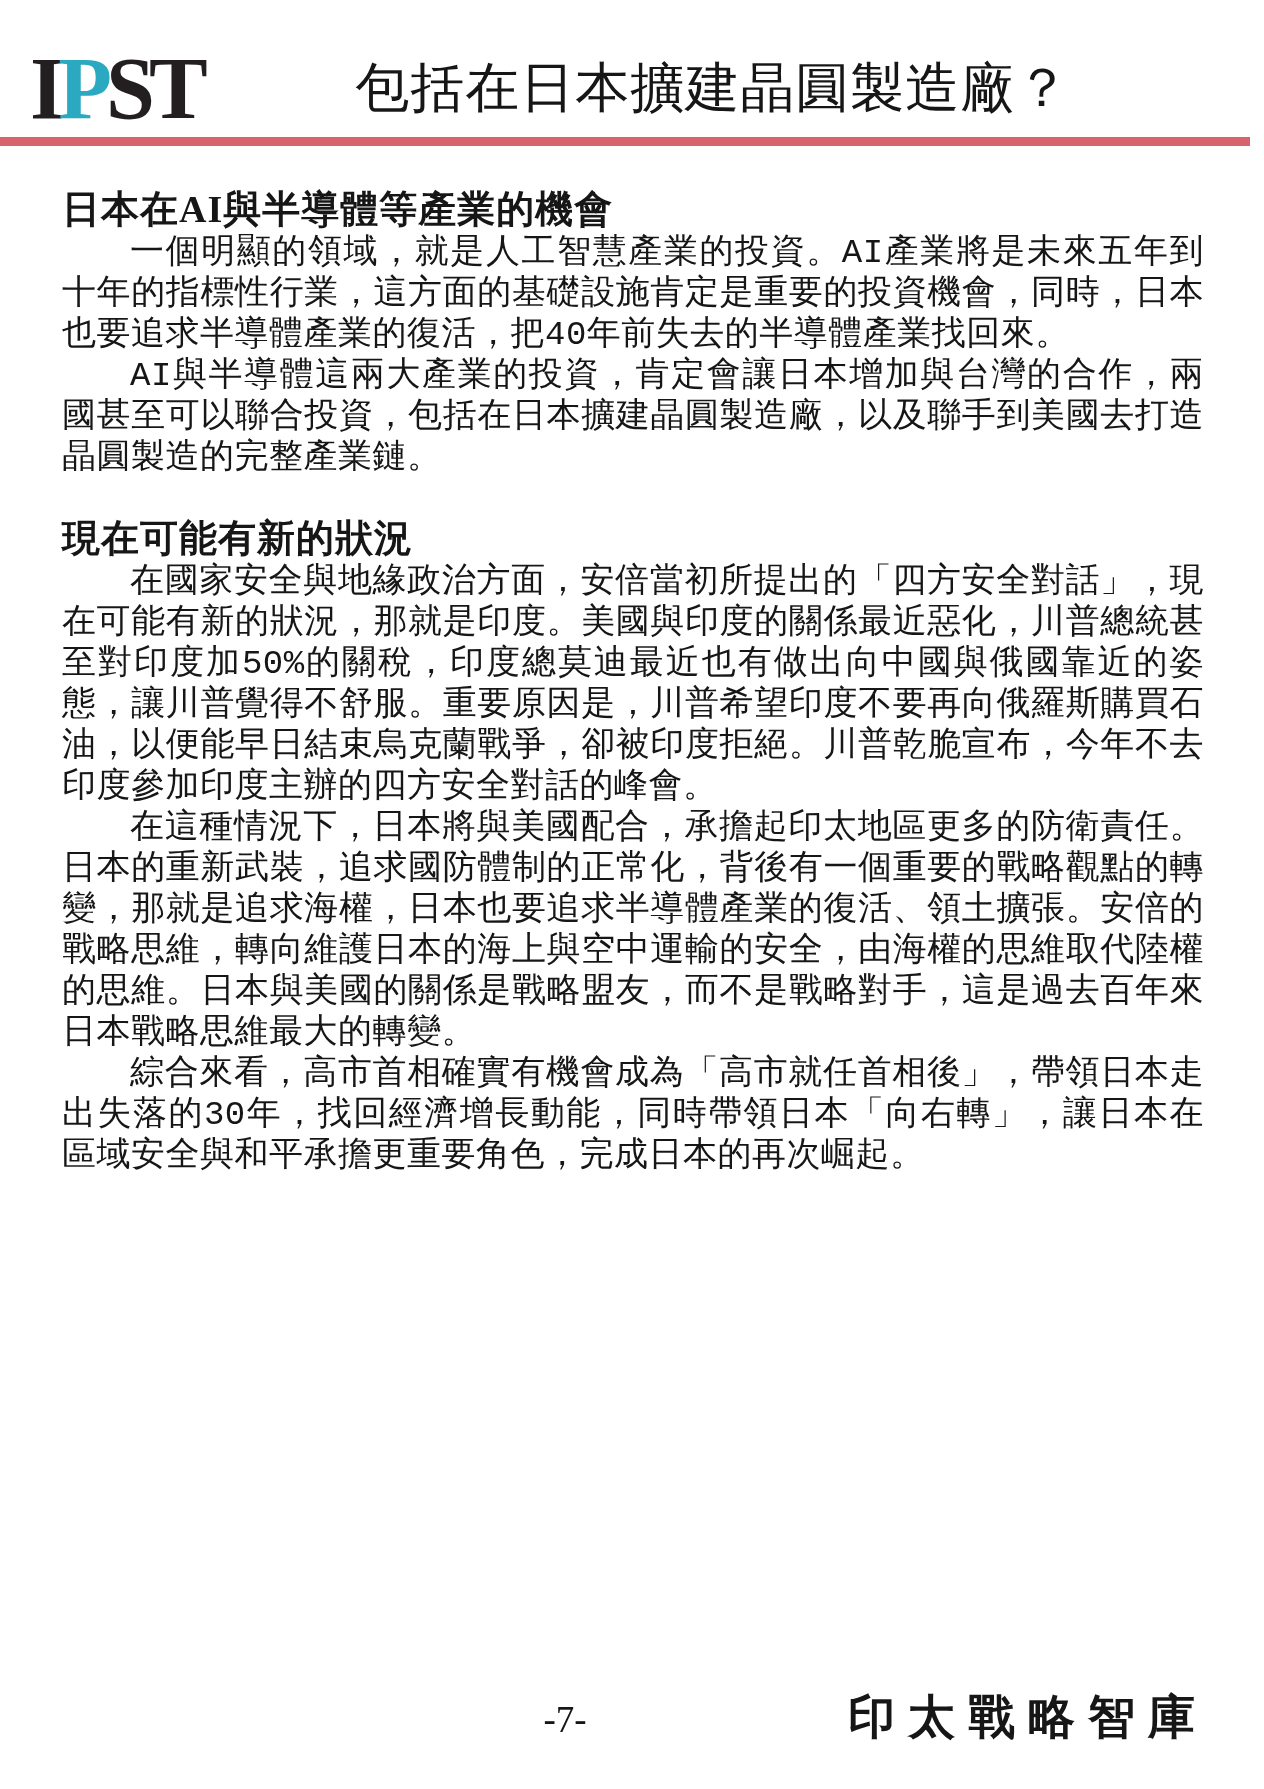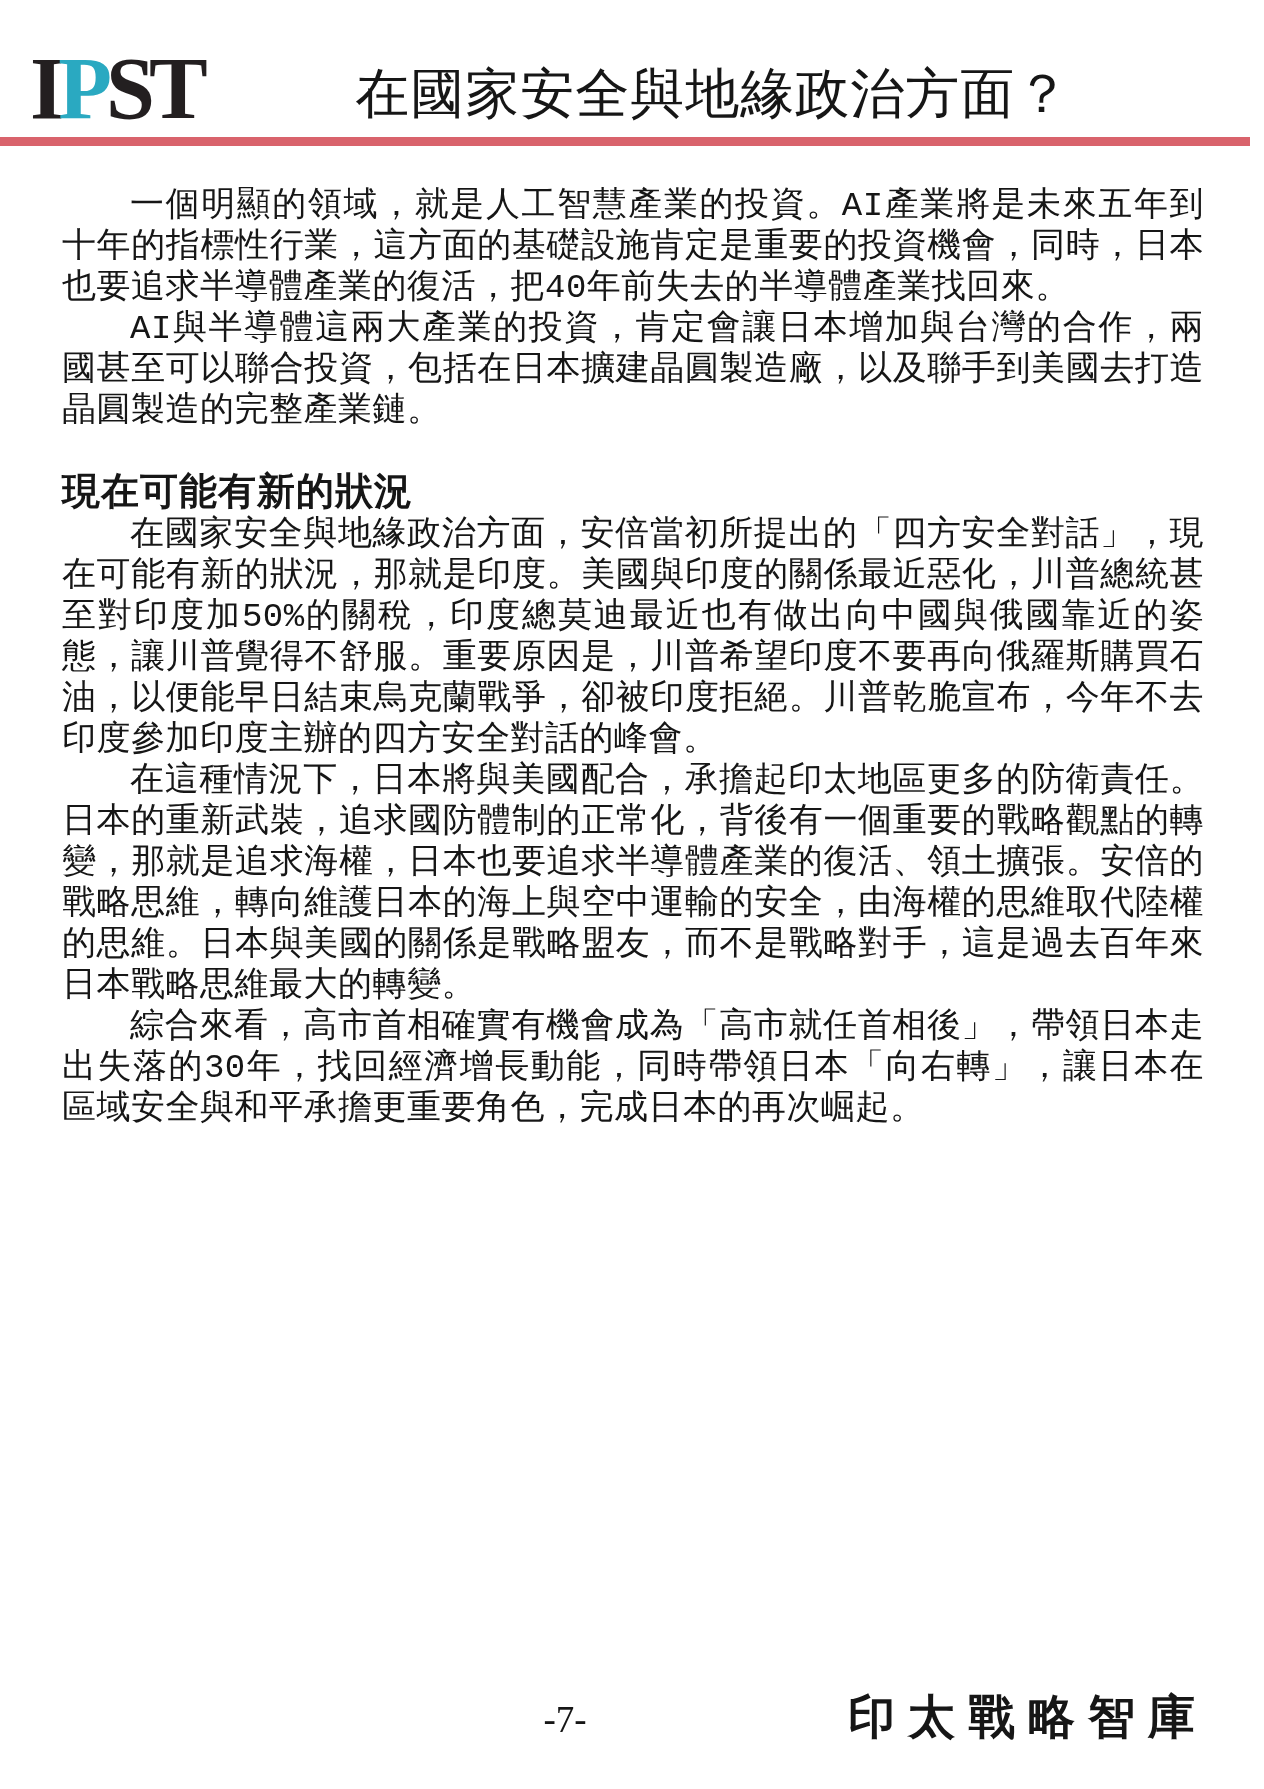--- a/index.html
+++ b/index.html
@@ -11,21 +11,21 @@
     background: #ffffff;
     overflow: hidden;
     color: #161616;
   }
 
   
   .page-header {
     position: absolute;
     top: 52px; left: 30px; right: 40px;
     display: flex;
-    align-items: flex-end;
+    align-items: center;
   }
   .logo {
     font-family: "Liberation Serif", "DejaVu Serif", serif;
     font-weight: bold;
     font-size: 88px;
     line-height: 0.85;
     letter-spacing: -6px;
     white-space: nowrap;
     color: #231f20;
   }
@@ -97,28 +97,29 @@
 </style>
 </head>
 <body>
 
 <div class="page">
 
   <header class="page-header">
     <div class="logo">
       <span class="lg-dark">I</span><span class="lg-teal">P</span><span class="lg-dark">ST</span>
     </div>
-    <h1 class="doc-title">在國家安全與地緣政治方面？</h1>
+    <h1 class="doc-title">包括在日本擴建晶圓製造廠？</h1>
   </header>
 
   <div class="header-rule"></div>
 
   <main class="article">
 
     <section class="section">
+      <h2 class="section-heading">日本在AI與半導體等產業的機會</h2>
       <p class="body-para">一個明顯的領域，就是人工智慧產業的投資。AI產業將是未來五年到十年的指標性行業，這方面的基礎設施肯定是重要的投資機會，同時，日本也要追求半導體產業的復活，把40年前失去的半導體產業找回來。</p>
       <p class="body-para">AI與半導體這兩大產業的投資，肯定會讓日本增加與台灣的合作，兩國甚至可以聯合投資，包括在日本擴建晶圓製造廠，以及聯手到美國去打造晶圓製造的完整產業鏈。</p>
     </section>
 
     <section class="section">
       <h2 class="section-heading">現在可能有新的狀況</h2>
       <p class="body-para">在國家安全與地緣政治方面，安倍當初所提出的「四方安全對話」，現在可能有新的狀況，那就是印度。美國與印度的關係最近惡化，川普總統甚至對印度加50%的關稅，印度總莫迪最近也有做出向中國與俄國靠近的姿態，讓川普覺得不舒服。重要原因是，川普希望印度不要再向俄羅斯購買石油，以便能早日結束烏克蘭戰爭，卻被印度拒絕。川普乾脆宣布，今年不去印度參加印度主辦的四方安全對話的峰會。</p>
       <p class="body-para">在這種情況下，日本將與美國配合，承擔起印太地區更多的防衛責任。日本的重新武裝，追求國防體制的正常化，背後有一個重要的戰略觀點的轉變，那就是追求海權，日本也要追求半導體產業的復活、領土擴張。安倍的戰略思維，轉向維護日本的海上與空中運輸的安全，由海權的思維取代陸權的思維。日本與美國的關係是戰略盟友，而不是戰略對手，這是過去百年來日本戰略思維最大的轉變。</p>
       <p class="body-para">綜合來看，高市首相確實有機會成為「高市就任首相後」，帶領日本走出失落的30年，找回經濟增長動能，同時帶領日本「向右轉」，讓日本在區域安全與和平承擔更重要角色，完成日本的再次崛起。</p>
     </section>

